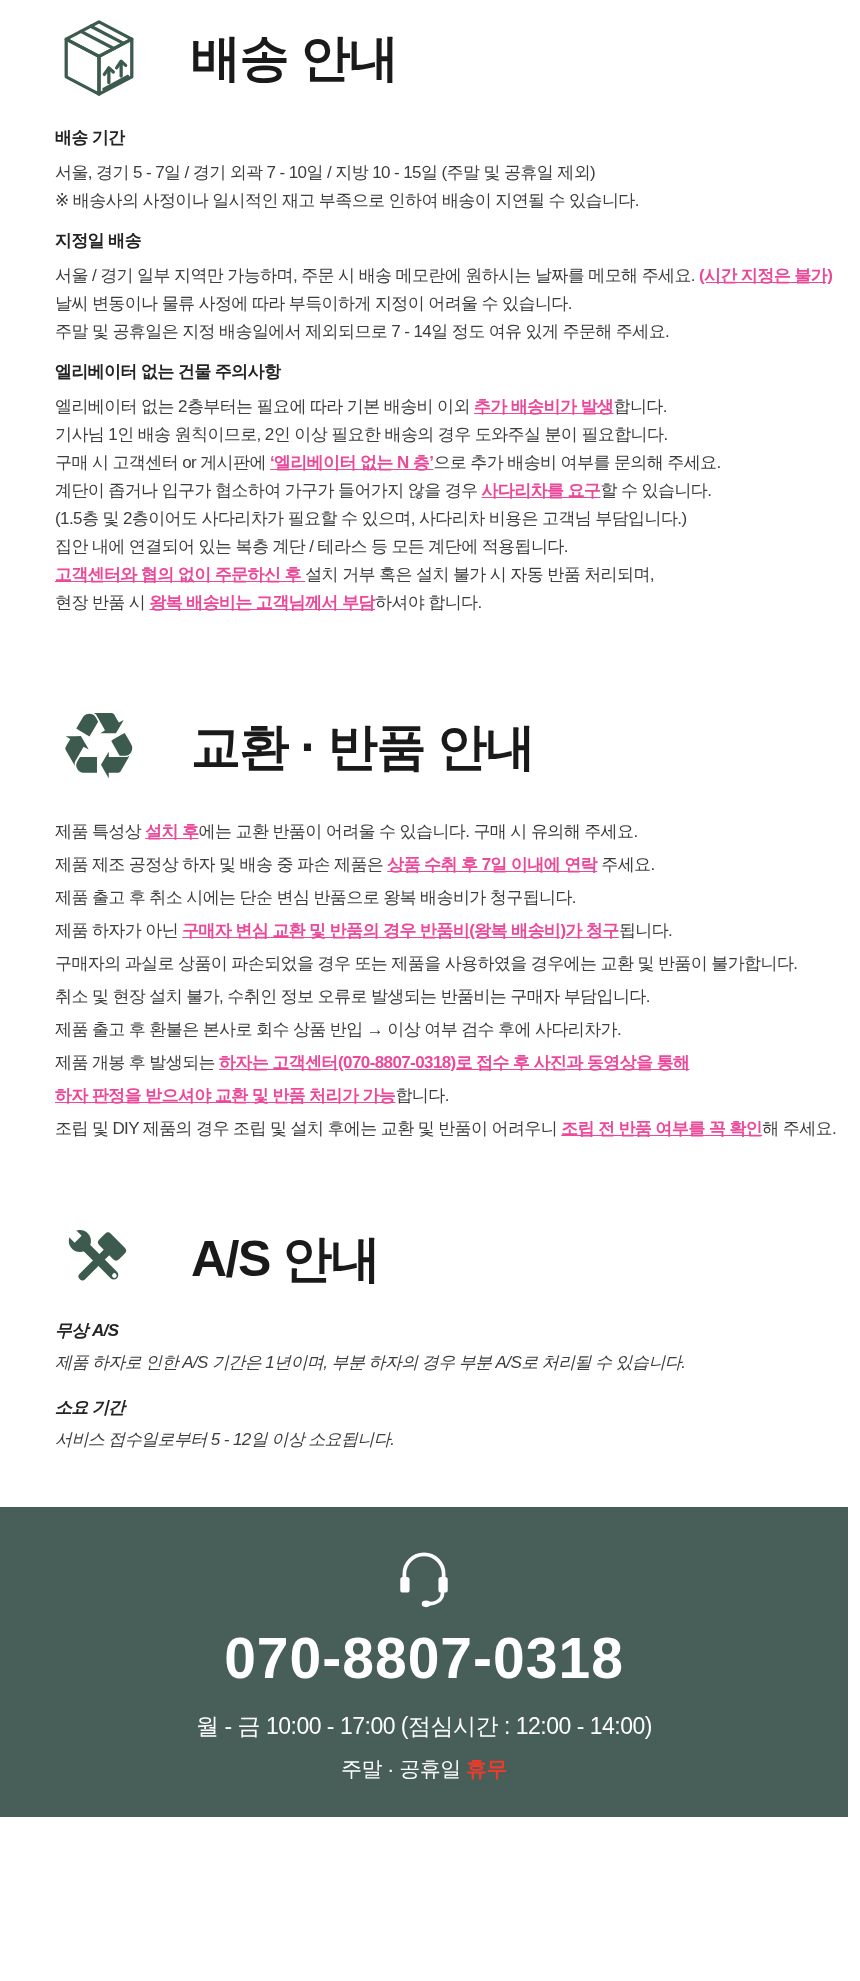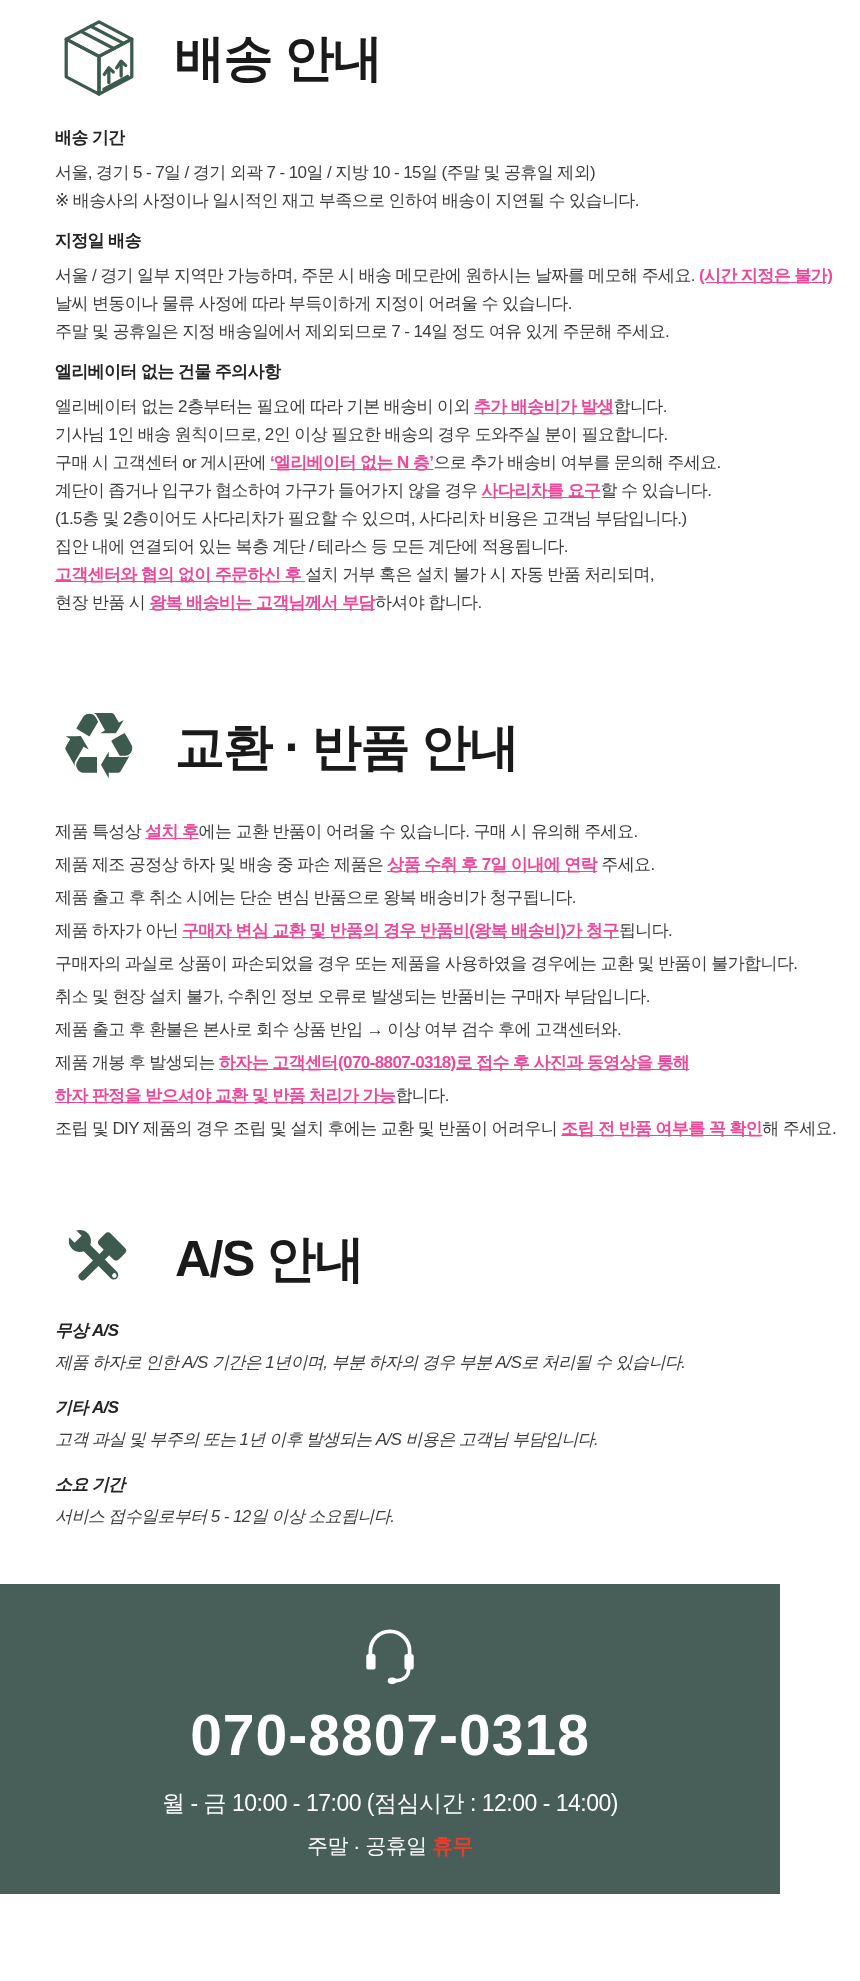--- a/index.html
+++ b/index.html
@@ -4,36 +4,36 @@
 <style>
   html,body{margin:0;padding:0;background:#ffffff;}
   body{width:860px;font-family:"Liberation Sans","DejaVu Sans",sans-serif;}
   .page{width:860px;overflow:hidden;background:#fff;}
 
   .section{padding-left:55px;padding-right:14px;}
   .section-shipping{padding-top:16px;}
   .section-exchange{margin-top:88px;}
   .section-as{margin-top:72px;}
 
-  .section-header{display:flex;align-items:center;gap:32px;}
+  .section-header{display:flex;align-items:center;gap:48px;}
   .sec-icon{width:88px;height:84px;display:flex;align-items:center;justify-content:center;flex:0 0 88px;}
   .recycle-glyph{font-size:92px;line-height:84px;color:#3c5a4e;font-family:"DejaVu Sans",sans-serif;}
   .section-title{margin:0;font-size:50px;font-weight:800;letter-spacing:-1.5px;color:#1a1a1a;}
 
   .block{margin-top:14px;}
   .section-header + .block{margin-top:26px;}
   .block-heading{margin:0 0 10px 0;font-size:17px;font-weight:700;color:#242424;letter-spacing:-0.6px;}
   .line{margin:0;font-size:17px;color:#3d3d3d;letter-spacing:-0.6px;line-height:28px;}
   .section-exchange .line{line-height:33px;}
   .section-as .line{line-height:30px;}
   .section-as .block{margin-top:18px;font-style:italic;}
   .section-as .block-heading{margin-bottom:6px;}
   .em{color:#ec4899;font-weight:700;text-decoration:underline;}
 
-  .footer{margin-top:52px;width:780px;height:310px;box-sizing:border-box;background:#475f58;text-align:center;padding-top:36px;}
+  .footer{margin-top:52px;width:848px;height:310px;box-sizing:border-box;background:#475f58;text-align:center;padding-top:36px;}
   .footer .headset{display:inline-block;}
   .phone{margin-top:12px;font-size:57px;font-weight:700;color:#ffffff;letter-spacing:1px;}
   .hours{margin-top:20px;font-size:23px;color:#ffffff;letter-spacing:-0.5px;}
   .closed{margin-top:13px;font-size:21px;color:#ffffff;letter-spacing:-0.5px;}
   .closed-em{color:#ef3a2b;font-weight:700;}
 </style>
 </head>
 <body>
 
 <div class="page">
@@ -89,21 +89,21 @@
           </span>
           <h2 class="section-title">교환 · 반품 안내</h2>
         </div>
         <div class="block">
           <p class="line"><span>제품 특성상 </span><span class="em">설치 후</span><span>에는 교환 반품이 어려울 수 있습니다. 구매 시 유의해 주세요.</span></p>
           <p class="line"><span>제품 제조 공정상 하자 및 배송 중 파손 제품은 </span><span class="em">상품 수취 후 7일 이내에 연락</span><span> 주세요.</span></p>
           <p class="line"><span>제품 출고 후 취소 시에는 단순 변심 반품으로 왕복 배송비가 청구됩니다.</span></p>
           <p class="line"><span>제품 하자가 아닌 </span><span class="em">구매자 변심 교환 및 반품의 경우 반품비(왕복 배송비)가 청구</span><span>됩니다.</span></p>
           <p class="line"><span>구매자의 과실로 상품이 파손되었을 경우 또는 제품을 사용하였을 경우에는 교환 및 반품이 불가합니다.</span></p>
           <p class="line"><span>취소 및 현장 설치 불가, 수취인 정보 오류로 발생되는 반품비는 구매자 부담입니다.</span></p>
-          <p class="line"><span>제품 출고 후 환불은 본사로 회수 상품 반입 → 이상 여부 검수 후에 고객센터와.</span></p>
+          <p class="line"><span>제품 출고 후 환불은 본사로 회수 상품 반입 → 이상 여부 검수 후에 사다리차가.</span></p>
           <p class="line"><span>제품 개봉 후 발생되는 </span><span class="em">하자는 고객센터(070-8807-0318)로 접수 후 사진과 동영상을 통해</span></p>
           <p class="line"><span class="em">하자 판정을 받으셔야 교환 및 반품 처리가 가능</span><span>합니다.</span></p>
           <p class="line"><span>조립 및 DIY 제품의 경우 조립 및 설치 후에는 교환 및 반품이 어려우니 </span><span class="em">조립 전 반품 여부를 꼭 확인</span><span>해 주세요.</span></p>
         </div>
       </section>
       <section class="section section-as">
         <div class="section-header">
           <span class="sec-icon">
             <svg width="82" height="82" viewBox="0 0 100 100" aria-hidden="true">
               <g transform="rotate(45 50 50)" fill="#3c5a4e">
@@ -118,24 +118,20 @@
               </g>
             </svg>
           </span>
           <h2 class="section-title">A/S 안내</h2>
         </div>
         <div class="block">
           <h3 class="block-heading">무상 A/S</h3>
           <p class="line"><span>제품 하자로 인한 A/S 기간은 1년이며, 부분 하자의 경우 부분 A/S로 처리될 수 있습니다.</span></p>
         </div>
         <div class="block">
-          <h3 class="block-heading">기타 A/S</h3>
-          <p class="line"><span>고객 과실 및 부주의 또는 1년 이후 발생되는 A/S 비용은 고객님 부담입니다.</span></p>
-        </div>
-        <div class="block">
           <h3 class="block-heading">소요 기간</h3>
           <p class="line"><span>서비스 접수일로부터 5 - 12일 이상 소요됩니다.</span></p>
         </div>
       </section>
     </div>
 
   <footer class="footer">
     <span class="headset">
       <svg width="66" height="66" viewBox="0 0 64 64" aria-hidden="true">
         <path d="M13 38 v-8 a19 19 0 0 1 38 0 v8" fill="none" stroke="#ffffff" stroke-width="3.6" stroke-linecap="round"></path>

